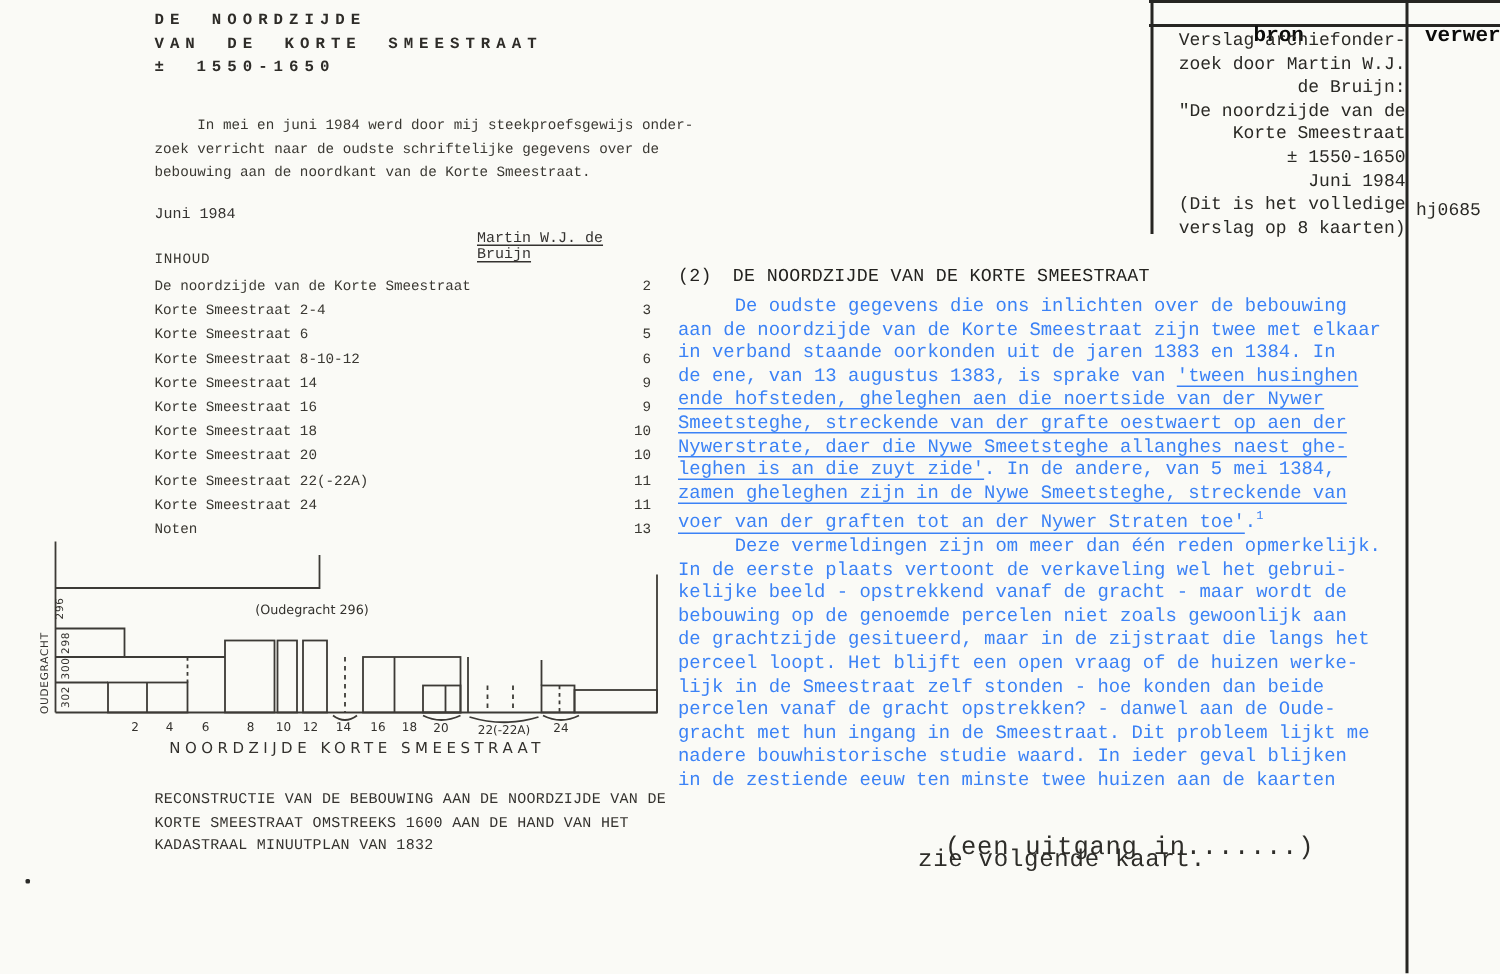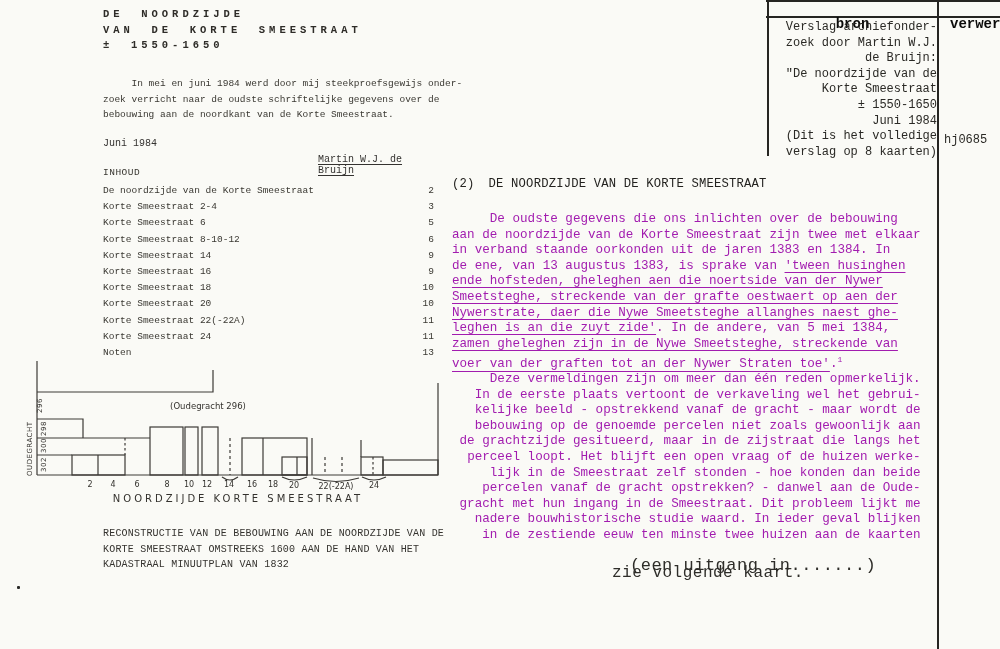--- a/index.html
+++ b/index.html
@@ -33,22 +33,22 @@
     stroke:#3c3a36; stroke-width:1.2; fill:none; }
   .diagram text { fill:#33312d; font-family:"DejaVu Sans",sans-serif; }
   .hand-num { font-size:8px; }
   .hand-side { font-size:7px; letter-spacing:0.5px; }
   .hand-plot { font-size:8.5px; }
   .hand-street { font-size:10px; letter-spacing:3px; }
 
   
   .section-head { left:452px; top:177px; font-size:12.2px; color:#23221f; letter-spacing:0.2px; }
   .section-head .num { margin-right:14px; }
-  .bodytext { left:452px; top:212px; font-size:12.6px; line-height:15.6px; color:#a21caf; }
-  .bodytext .para + .para { margin-top:4px;text-align:right; }
+  .bodytext { left:452px; top:197px; font-size:12.6px; line-height:15.6px; color:#3b82f6; }
+  .bodytext .para + .para { margin-top:4px; }
   .line { white-space:pre; height:15.6px; }
   .u { text-decoration:underline; text-underline-offset:2.5px; text-decoration-thickness:1px; }
   sup { font-size:8px; }
   .closing1 { left:630px; top:556px; font-size:17px; color:#2e2d29; letter-spacing:0.5px; }
   .closing2 { left:612px; top:564px; font-size:16px; color:#2e2d29; letter-spacing:0.5px; }
 
   
   .rule { background:#262522; }
   .rule-top   { left:766px; top:0;    width:234px; height:2px; }
   .rule-head  { left:766px; top:16px; width:234px; height:1.6px; }

